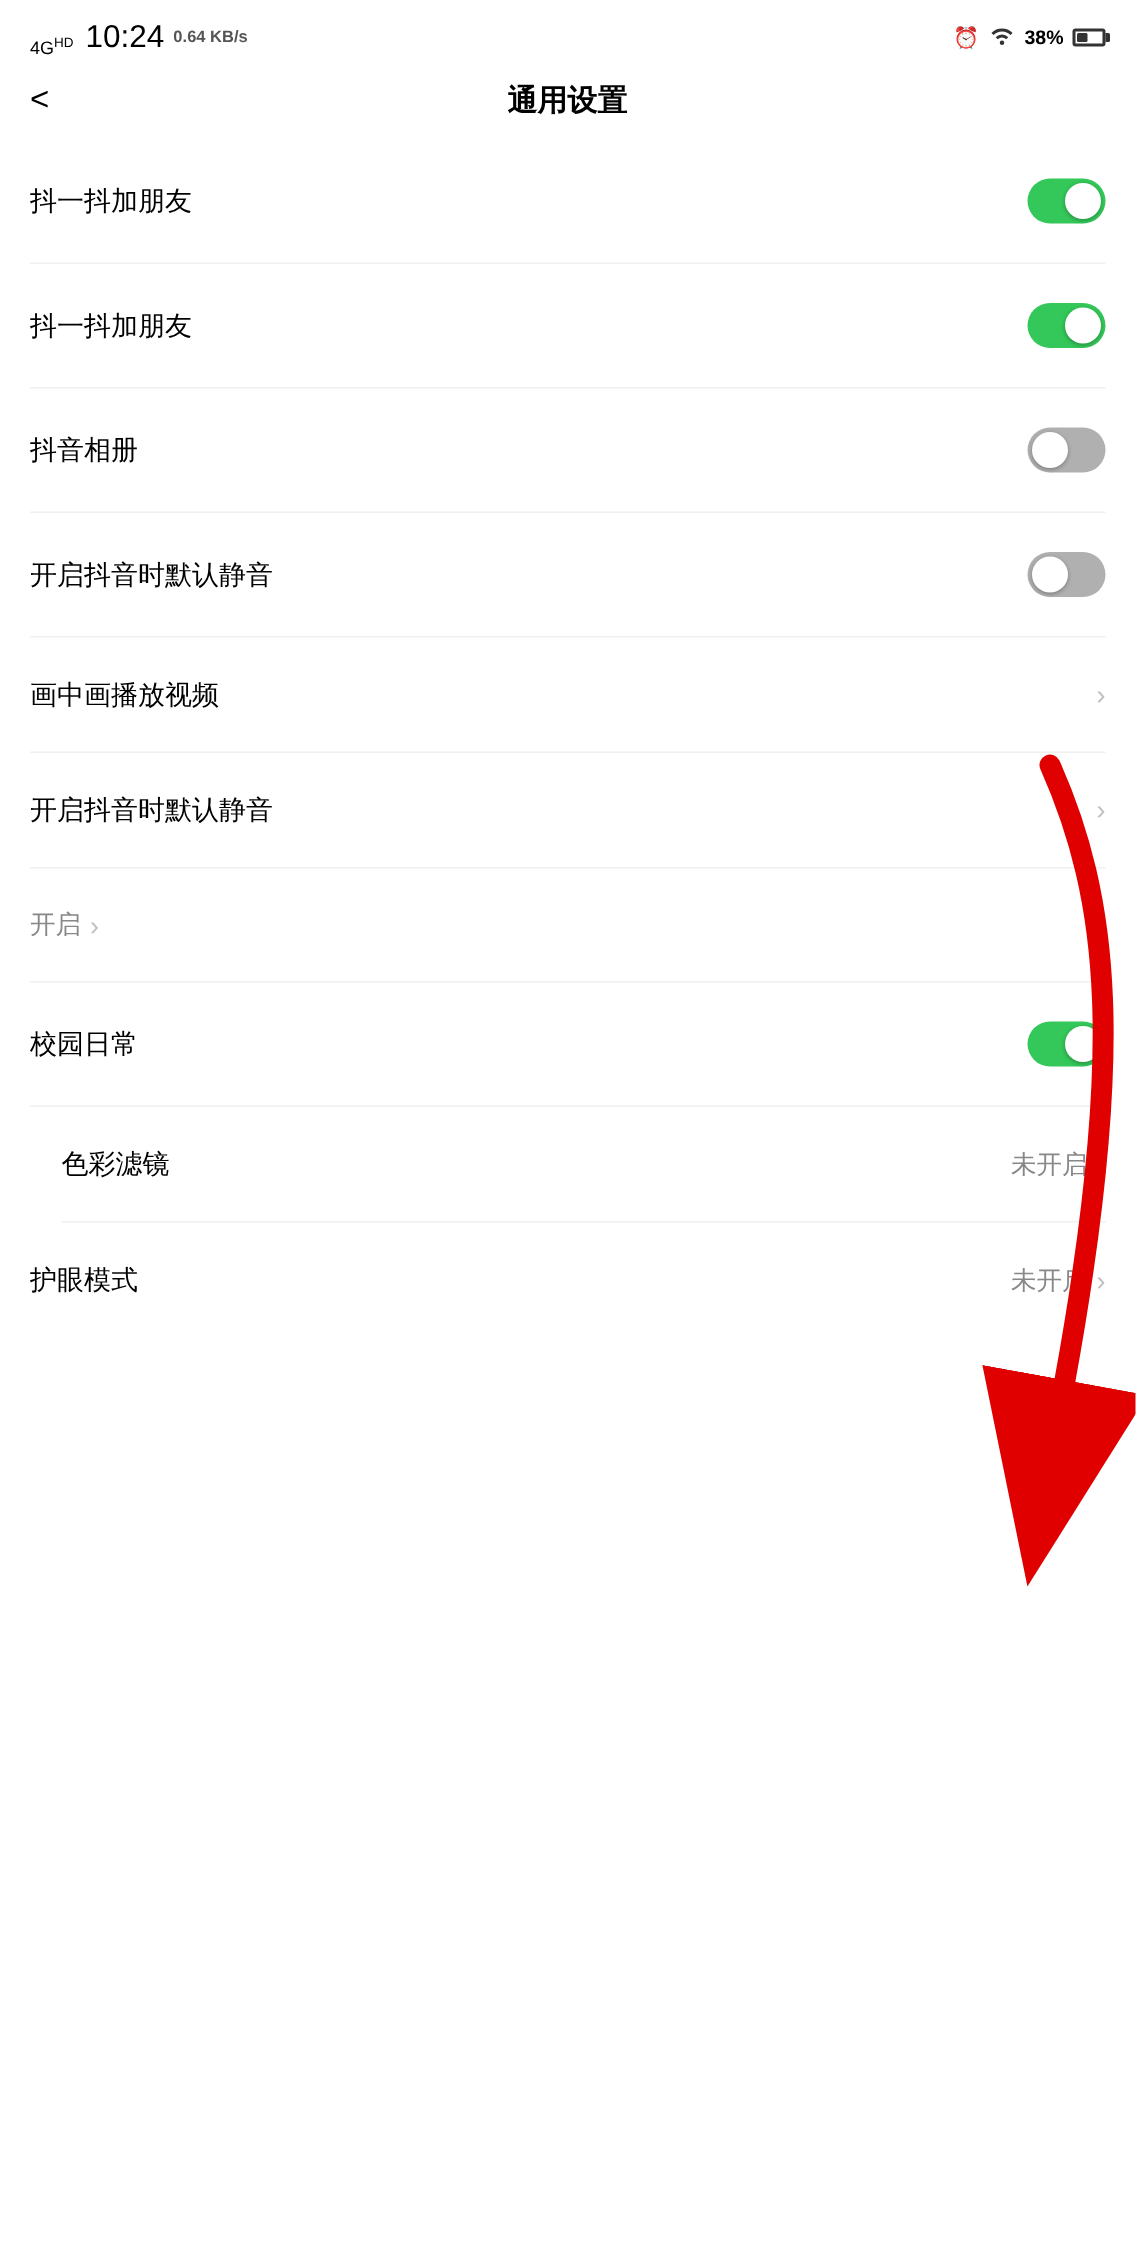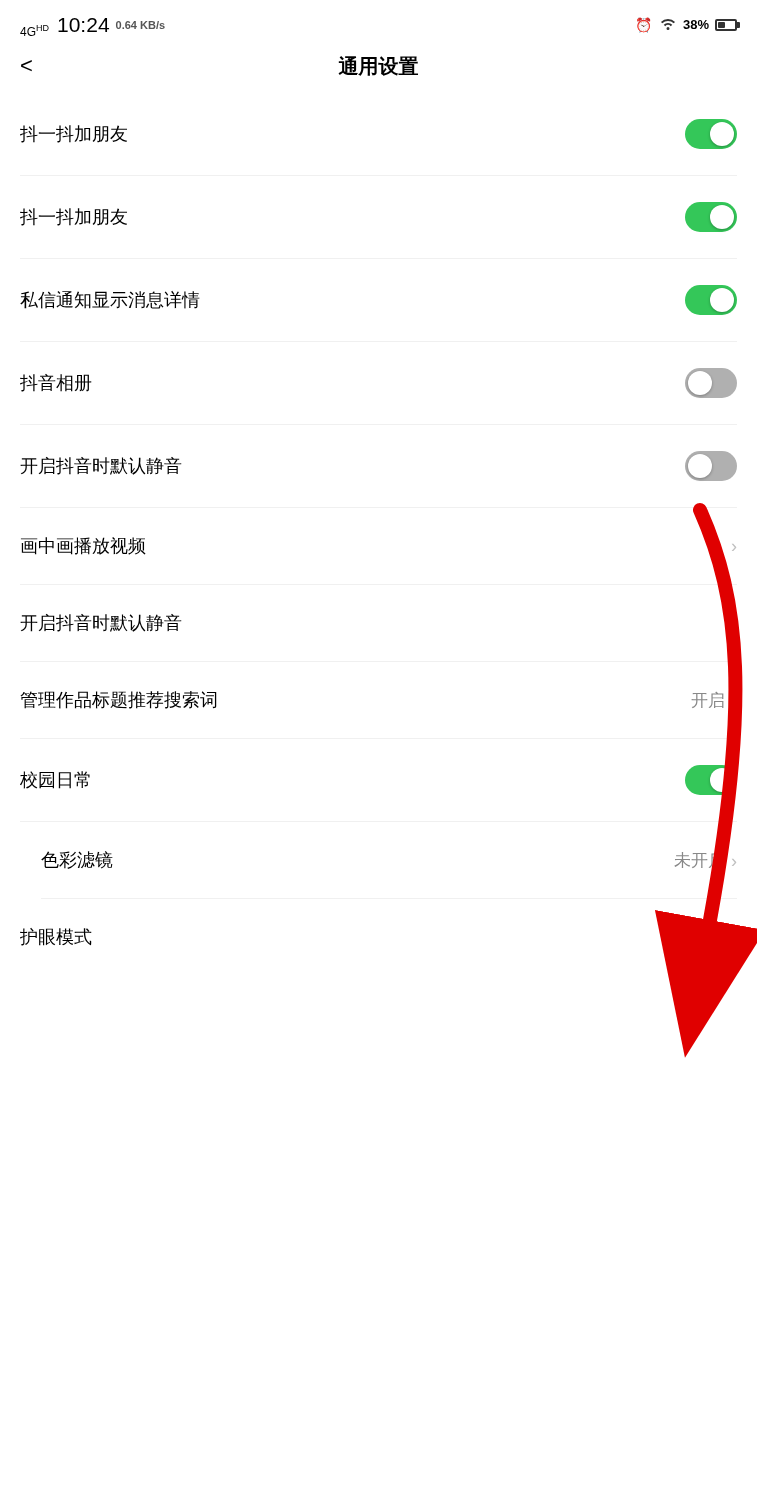--- a/index.html
+++ b/index.html
@@ -214,28 +214,20 @@
 
     <div class="settings-item">
       <span class="item-label">抖一抖加朋友</span>
       <div class="item-right">
         <div class="toggle on">
           <div class="toggle-knob"></div>
         </div>
       </div>
     </div>
 
-    <div class="settings-item">
-      <span class="item-label">私信通知显示消息详情</span>
-      <div class="item-right">
-        <div class="toggle on">
-          <div class="toggle-knob"></div>
-        </div>
-      </div>
-    </div>
 
 
     <div class="settings-item">
       <span class="item-label">抖音相册</span>
       <div class="item-right">
         <div class="toggle off">
           <div class="toggle-knob"></div>
         </div>
       </div>
     </div>
@@ -257,21 +249,20 @@
     </div>
 
     <div class="settings-item" style="cursor:pointer;">
       <span class="item-label">开启抖音时默认静音</span>
       <div class="item-right">
         <span class="chevron">›</span>
       </div>
     </div>
 
     <div class="settings-item" style="cursor:pointer;">
-      <span class="item-label">管理作品标题推荐搜索词</span>
       <div class="item-right">
         <span class="status-text">开启</span>
         <span class="chevron">›</span>
       </div>
     </div>
 
     <div class="settings-item">
       <span class="item-label">校园日常</span>
       <div class="item-right">
         <div class="toggle on">

